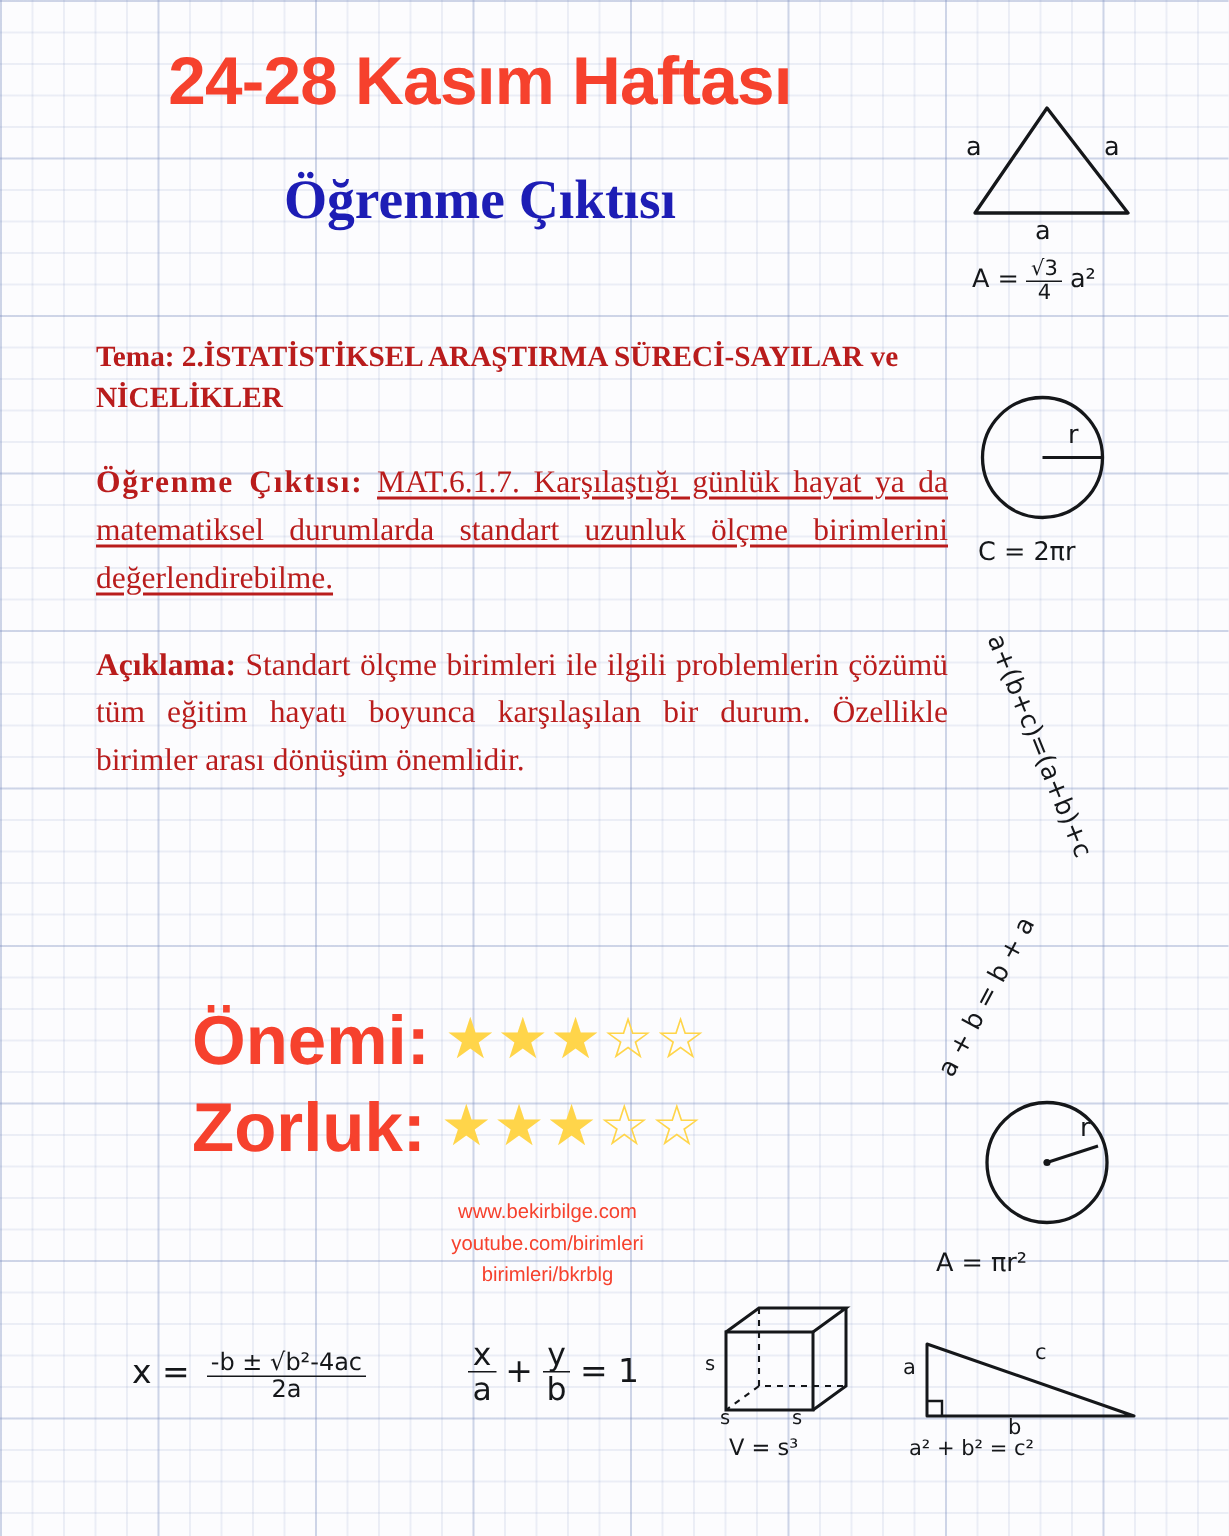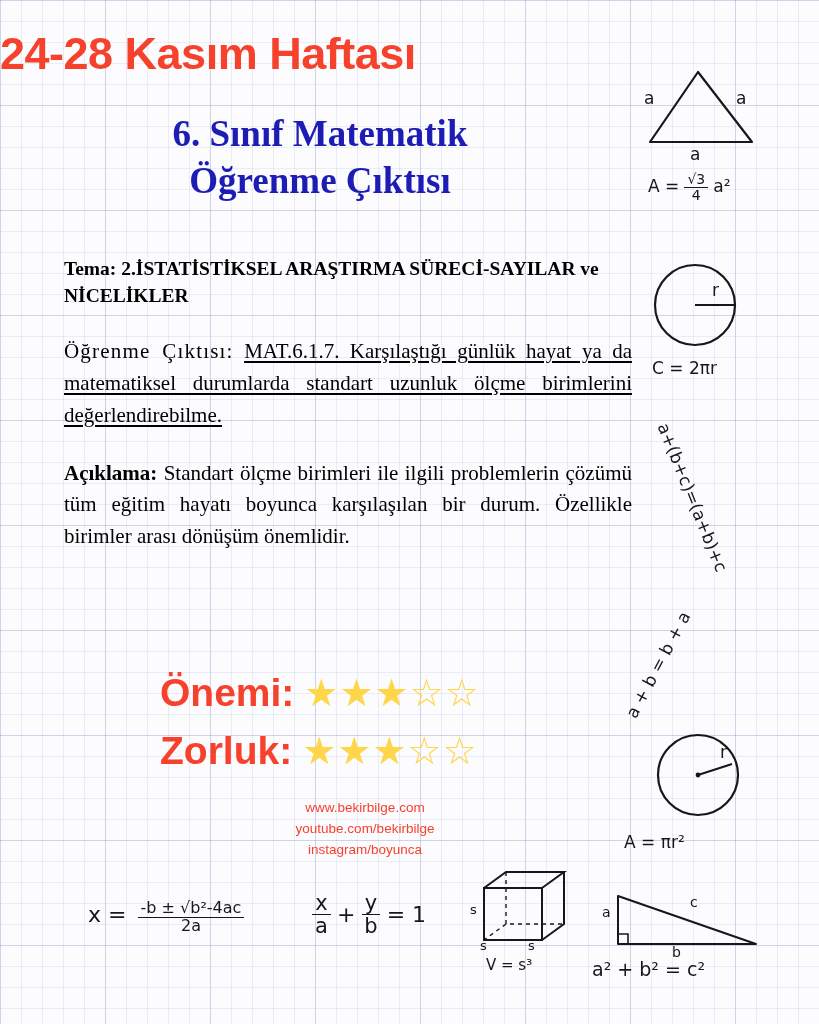--- a/index.html
+++ b/index.html
@@ -27,21 +27,21 @@
     background-size: 21px 21px, 21px 21px, 105px 105px, 105px 105px;
   }
   .content {
     position: absolute;
     inset: 0;
   }
   
   .title-main {
     position: absolute;
     top: 28px; left: 0; width: 640px;
-    text-align: left;
+    text-align: center;
     font-family: "Liberation Sans", sans-serif;
     font-weight: bold;
     font-size: 45px;
     color: #f6412d;
     letter-spacing: -0.5px;
   }
   .title-sub {
     position: absolute;
     top: 110px; left: 0; width: 640px;
     text-align: center;
@@ -49,38 +49,38 @@
     font-weight: bold;
     font-size: 37px;
     color: #1d1db5;
     line-height: 1.28;
   }
   
   .body-block {
     position: absolute;
     left: 64px;
     width: 568px;
-    top: 256px;
+    top: 226px;
     font-size: 20.5px;
-    color: #000000;
+    color: #b91c1c;
   }
   .tema {
     font-weight: bold;
     font-size: 19.5px;
     line-height: 1.38;
     margin-bottom: 26px;
   }
   .oc-para {
     text-align: justify;
     line-height: 1.52;
     margin-bottom: 26px;
     font-size: 21px;
   }
   .oc-label {
-    font-weight: normal;
+    font-weight: bold;
     letter-spacing: 1.2px;
   }
   .oc-text {
     text-decoration: underline;
     text-underline-offset: 3px;
   }
   .ack-para {
     text-align: justify;
     line-height: 1.52;
     font-size: 21px;
@@ -95,24 +95,23 @@
     width: 470px;
   }
   .rating-row {
     display: flex;
     align-items: center;
     height: 58px;
   }
   .rating-label {
     font-family: "Liberation Sans", sans-serif;
     font-weight: bold;
-    font-size: 39px;
+    font-size: 46px;
     color: #f6412d;
     white-space: nowrap;
-    padding-left: 32px;
   }
   .stars {
     font-size: 38px;
     letter-spacing: 1px;
     color: #ffd54a;
     margin-left: 10px;
     line-height: 1;
     white-space: nowrap;
   }
   
@@ -164,21 +163,20 @@
 </style>
 </head>
 <body>
 
 <div id="page"></div>
 
 <div class="content">
 
   <div class="title-main">24-28 Kasım Haftası</div>
   <div class="title-sub">
-    <div>6. Sınıf Matematik</div>
     <div>Öğrenme Çıktısı</div>
   </div>
 
   <div class="body-block">
     <div class="tema">
       <span>Tema:</span>
       <span>2.İSTATİSTİKSEL ARAŞTIRMA SÜRECİ-SAYILAR ve NİCELİKLER</span>
     </div>
     <div class="oc-para">
       <span class="oc-label">Öğrenme  Çıktısı:</span>
@@ -196,22 +194,22 @@
       <span class="stars">★★★☆☆</span>
     </div>
     <div class="rating-row">
       <span class="rating-label">Zorluk:</span>
       <span class="stars">★★★☆☆</span>
     </div>
   </div>
 
   <div class="links">
     <div>www.bekirbilge.com</div>
-    <div>youtube.com/bekirbilge</div>
-    <div>instagram/boyunca</div>
+    <div>youtube.com/birimleri</div>
+    <div>birimleri/bkrblg</div>
   </div>
 
   <div class="fig" style="top:60px; left:640px; width:140px; height:120px;">
     <svg width="140" height="110" viewBox="0 0 140 110">
       <path d="M58 12 L112 82 L10 82 Z" fill="none" stroke="#15171a" stroke-width="2.2" stroke-linejoin="round"></path>
     </svg>
     <span class="fig-caption" style="position:absolute; top:28px; left:4px;">a</span>
     <span class="fig-caption" style="position:absolute; top:28px; left:96px;">a</span>
     <span class="fig-caption" style="position:absolute; top:84px; left:50px;">a</span>
   </div>
@@ -283,15 +281,15 @@
 
   <div class="fig" style="top:882px; left:600px; width:170px; height:90px;">
     <svg width="170" height="80" viewBox="0 0 170 80">
       <path d="M18 14 L156 62 L18 62 Z" fill="none" stroke="#15171a" stroke-width="2" stroke-linejoin="round"></path>
       <path d="M18 52 L28 52 L28 62" fill="none" stroke="#15171a" stroke-width="1.6"></path>
     </svg>
     <span class="fig-caption" style="position:absolute; top:22px; left:2px; font-size:14px;">a</span>
     <span class="fig-caption" style="position:absolute; top:12px; left:90px; font-size:14px;">c</span>
     <span class="fig-caption" style="position:absolute; top:62px; left:72px; font-size:14px;">b</span>
   </div>
-  <div class="fig fig-caption" style="top:958px; left:592px; font-size:19px;">a² + b² = c²</div>
+  <div class="fig fig-caption" style="top:958px; left:606px; font-size:14px;">a² + b² = c²</div>
 
 </div>
 
 </body></html>

